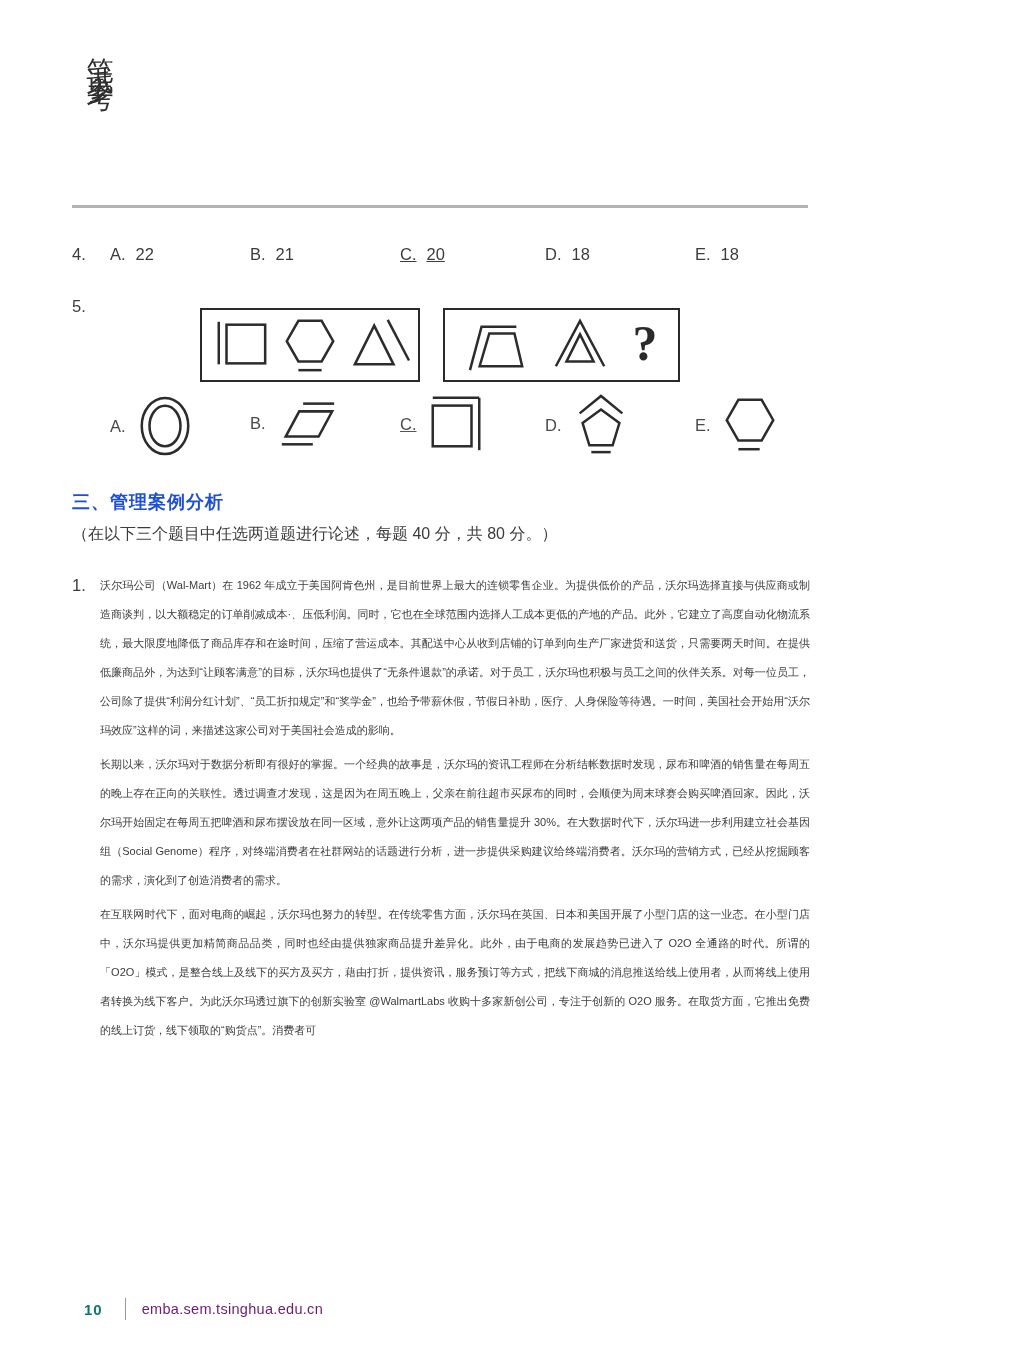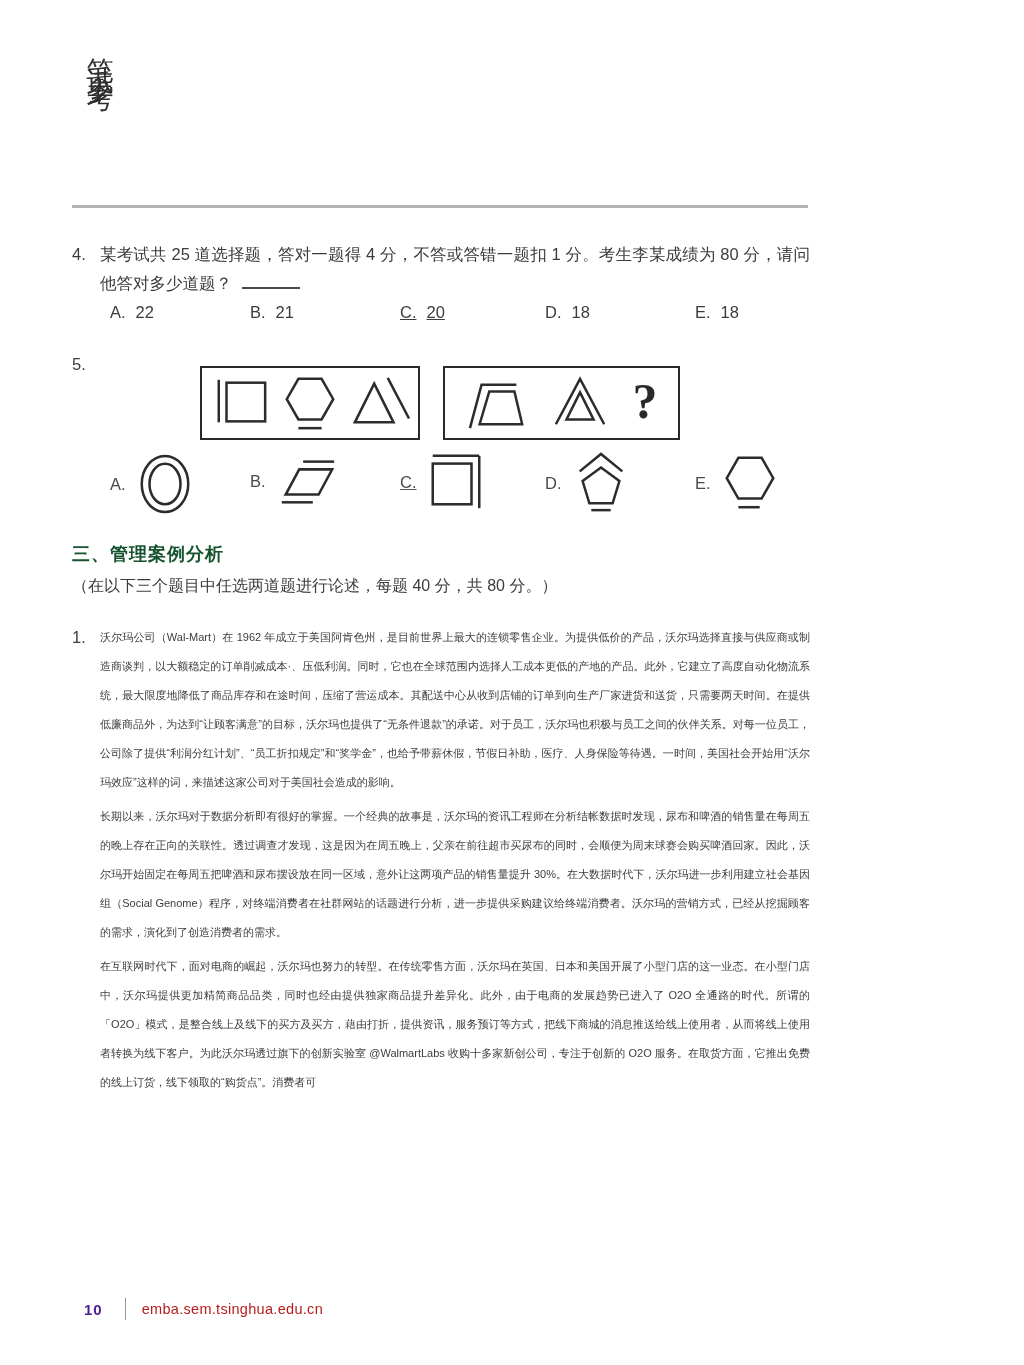--- a/index.html
+++ b/index.html
@@ -53,54 +53,53 @@
     transform:translateY(-2px);
   }
   .shape-optrow { position:relative; height:80px; margin-top:4px; font-size:16.5px; color:#555; }
   .shape-opt { position:absolute; top:0; display:flex; align-items:center; }
   .shape-opt .olabel { margin-right:8px; color:#4a4a4a; }
   svg.shp { display:block; }
   svg.shp * { stroke:#2c2c2c; stroke-width:2.6; fill:none; stroke-linecap:butt; }
 
   
   .section-heading {
-    margin-top:12px; font-size:18px; font-weight:bold; color:#14532d;
+    margin-top:18px; font-size:18px; font-weight:bold; color:#1d4ed8;
     letter-spacing:1px;
   }
   .section-note { margin-top:7px; font-size:16px; line-height:26px; }
 
   
   .case { display:flex; margin-top:24px; }
   .case-paras { flex:1; }
   .case-paras p { font-size:11px; line-height:29px; text-align:justify; }
   .case-paras p + p { margin-top:5px; }
 
   
   .footer {
     position:absolute; left:84px; top:1298px;
     display:flex; align-items:center; font-size:15px;
   }
-  .footer .pnum { font-weight:bold; color:#4c1d95; letter-spacing:1px; }
+  .footer .pnum { font-weight:bold; color:#0f766e; letter-spacing:1px; }
   .footer .fdiv { width:1px; height:22px; background:#999; margin:0 16px 0 22px; }
-  .footer .site { color:#b91c1c; font-size:14.5px; letter-spacing:0.3px; }
+  .footer .site { color:#701a75; font-size:14.5px; letter-spacing:0.3px; }
 </style>
 </head>
 <body>
 
 <div class="page">
 
   <div class="side-title">笔试参考</div>
   <div class="rule"></div>
 
   <div class="content">
 
     <div class="question">
       <div class="qnum">4.</div>
       <div class="qbody">
-        <div class="qtext"><span>某考试共 25 道选择题，答对一题得 4 分，不答或答错一题扣 1 分。考生李某成绩为 80 分，请问他答对多少道题？</span><span class="blank"></span></div>
         <div class="optrow">
           <span class="opt o-a"><span class="olabel">A.</span><span>22</span></span>
           <span class="opt o-b"><span class="olabel">B.</span><span>21</span></span>
           <span class="opt o-c"><span class="olabel">C.</span><span>20</span></span>
           <span class="opt o-d"><span class="olabel">D.</span><span>18</span></span>
           <span class="opt o-e"><span class="olabel">E.</span><span>18</span></span>
         </div>
       </div>
     </div>
 

